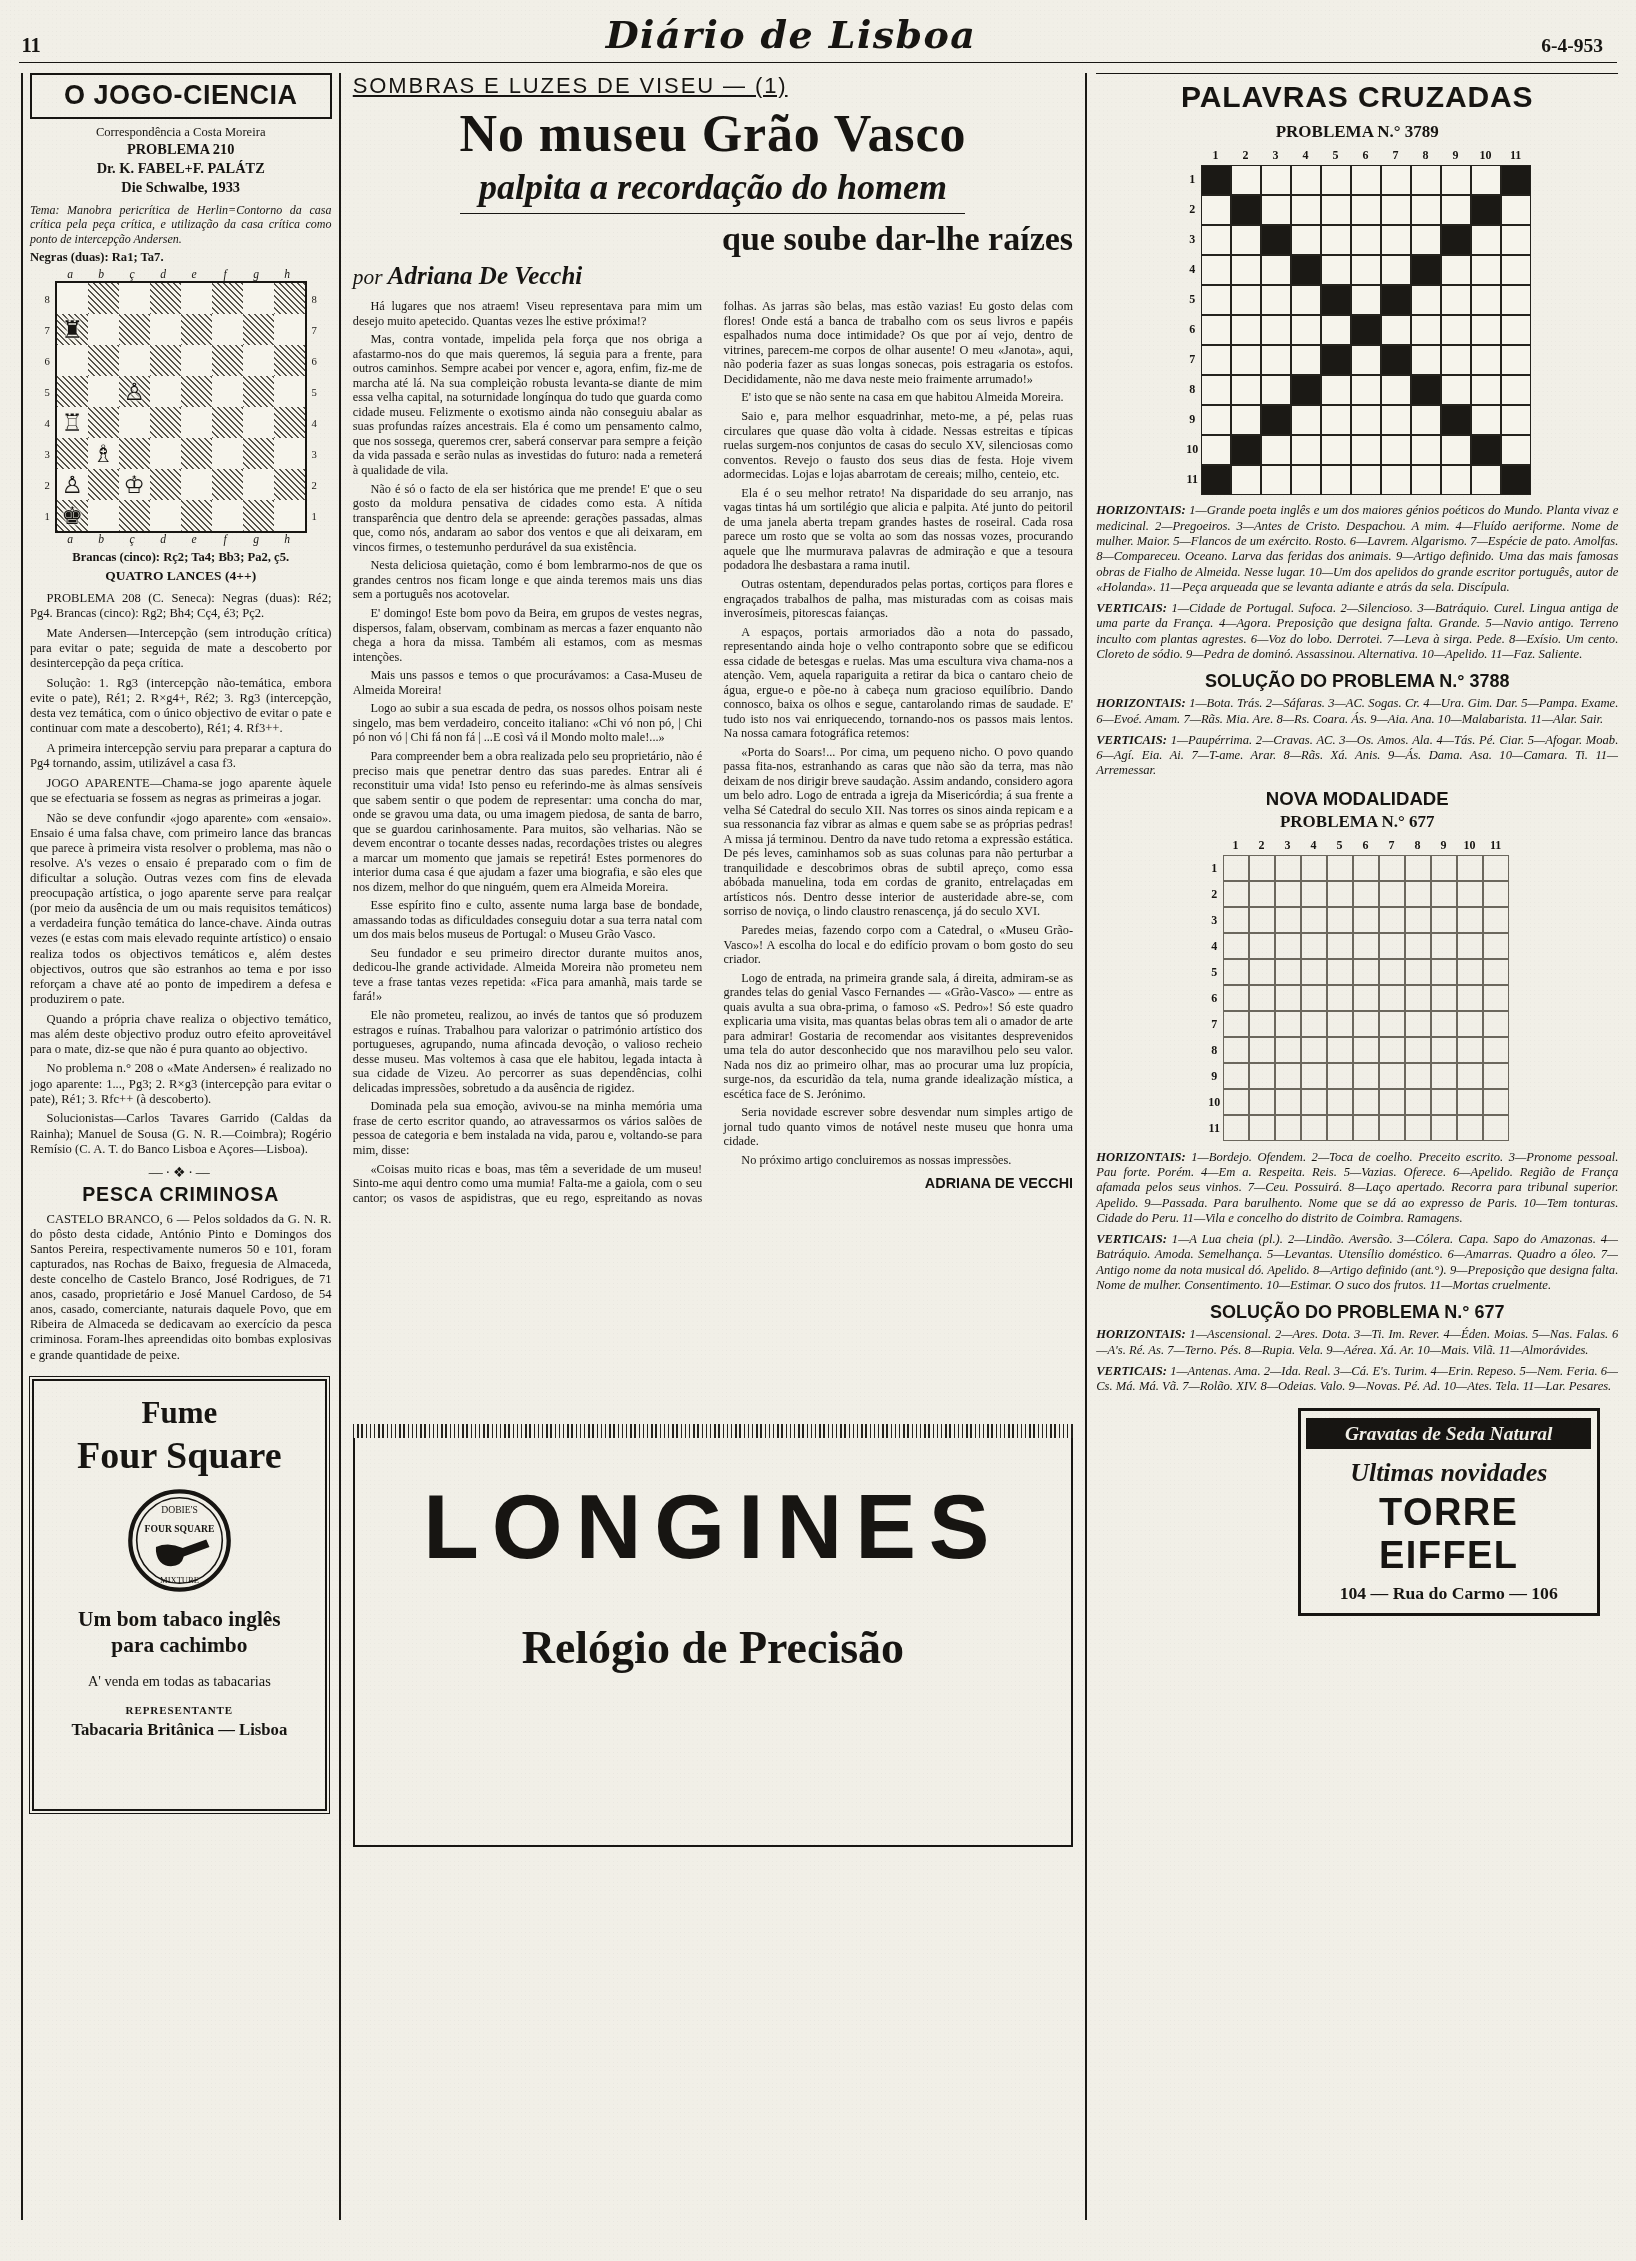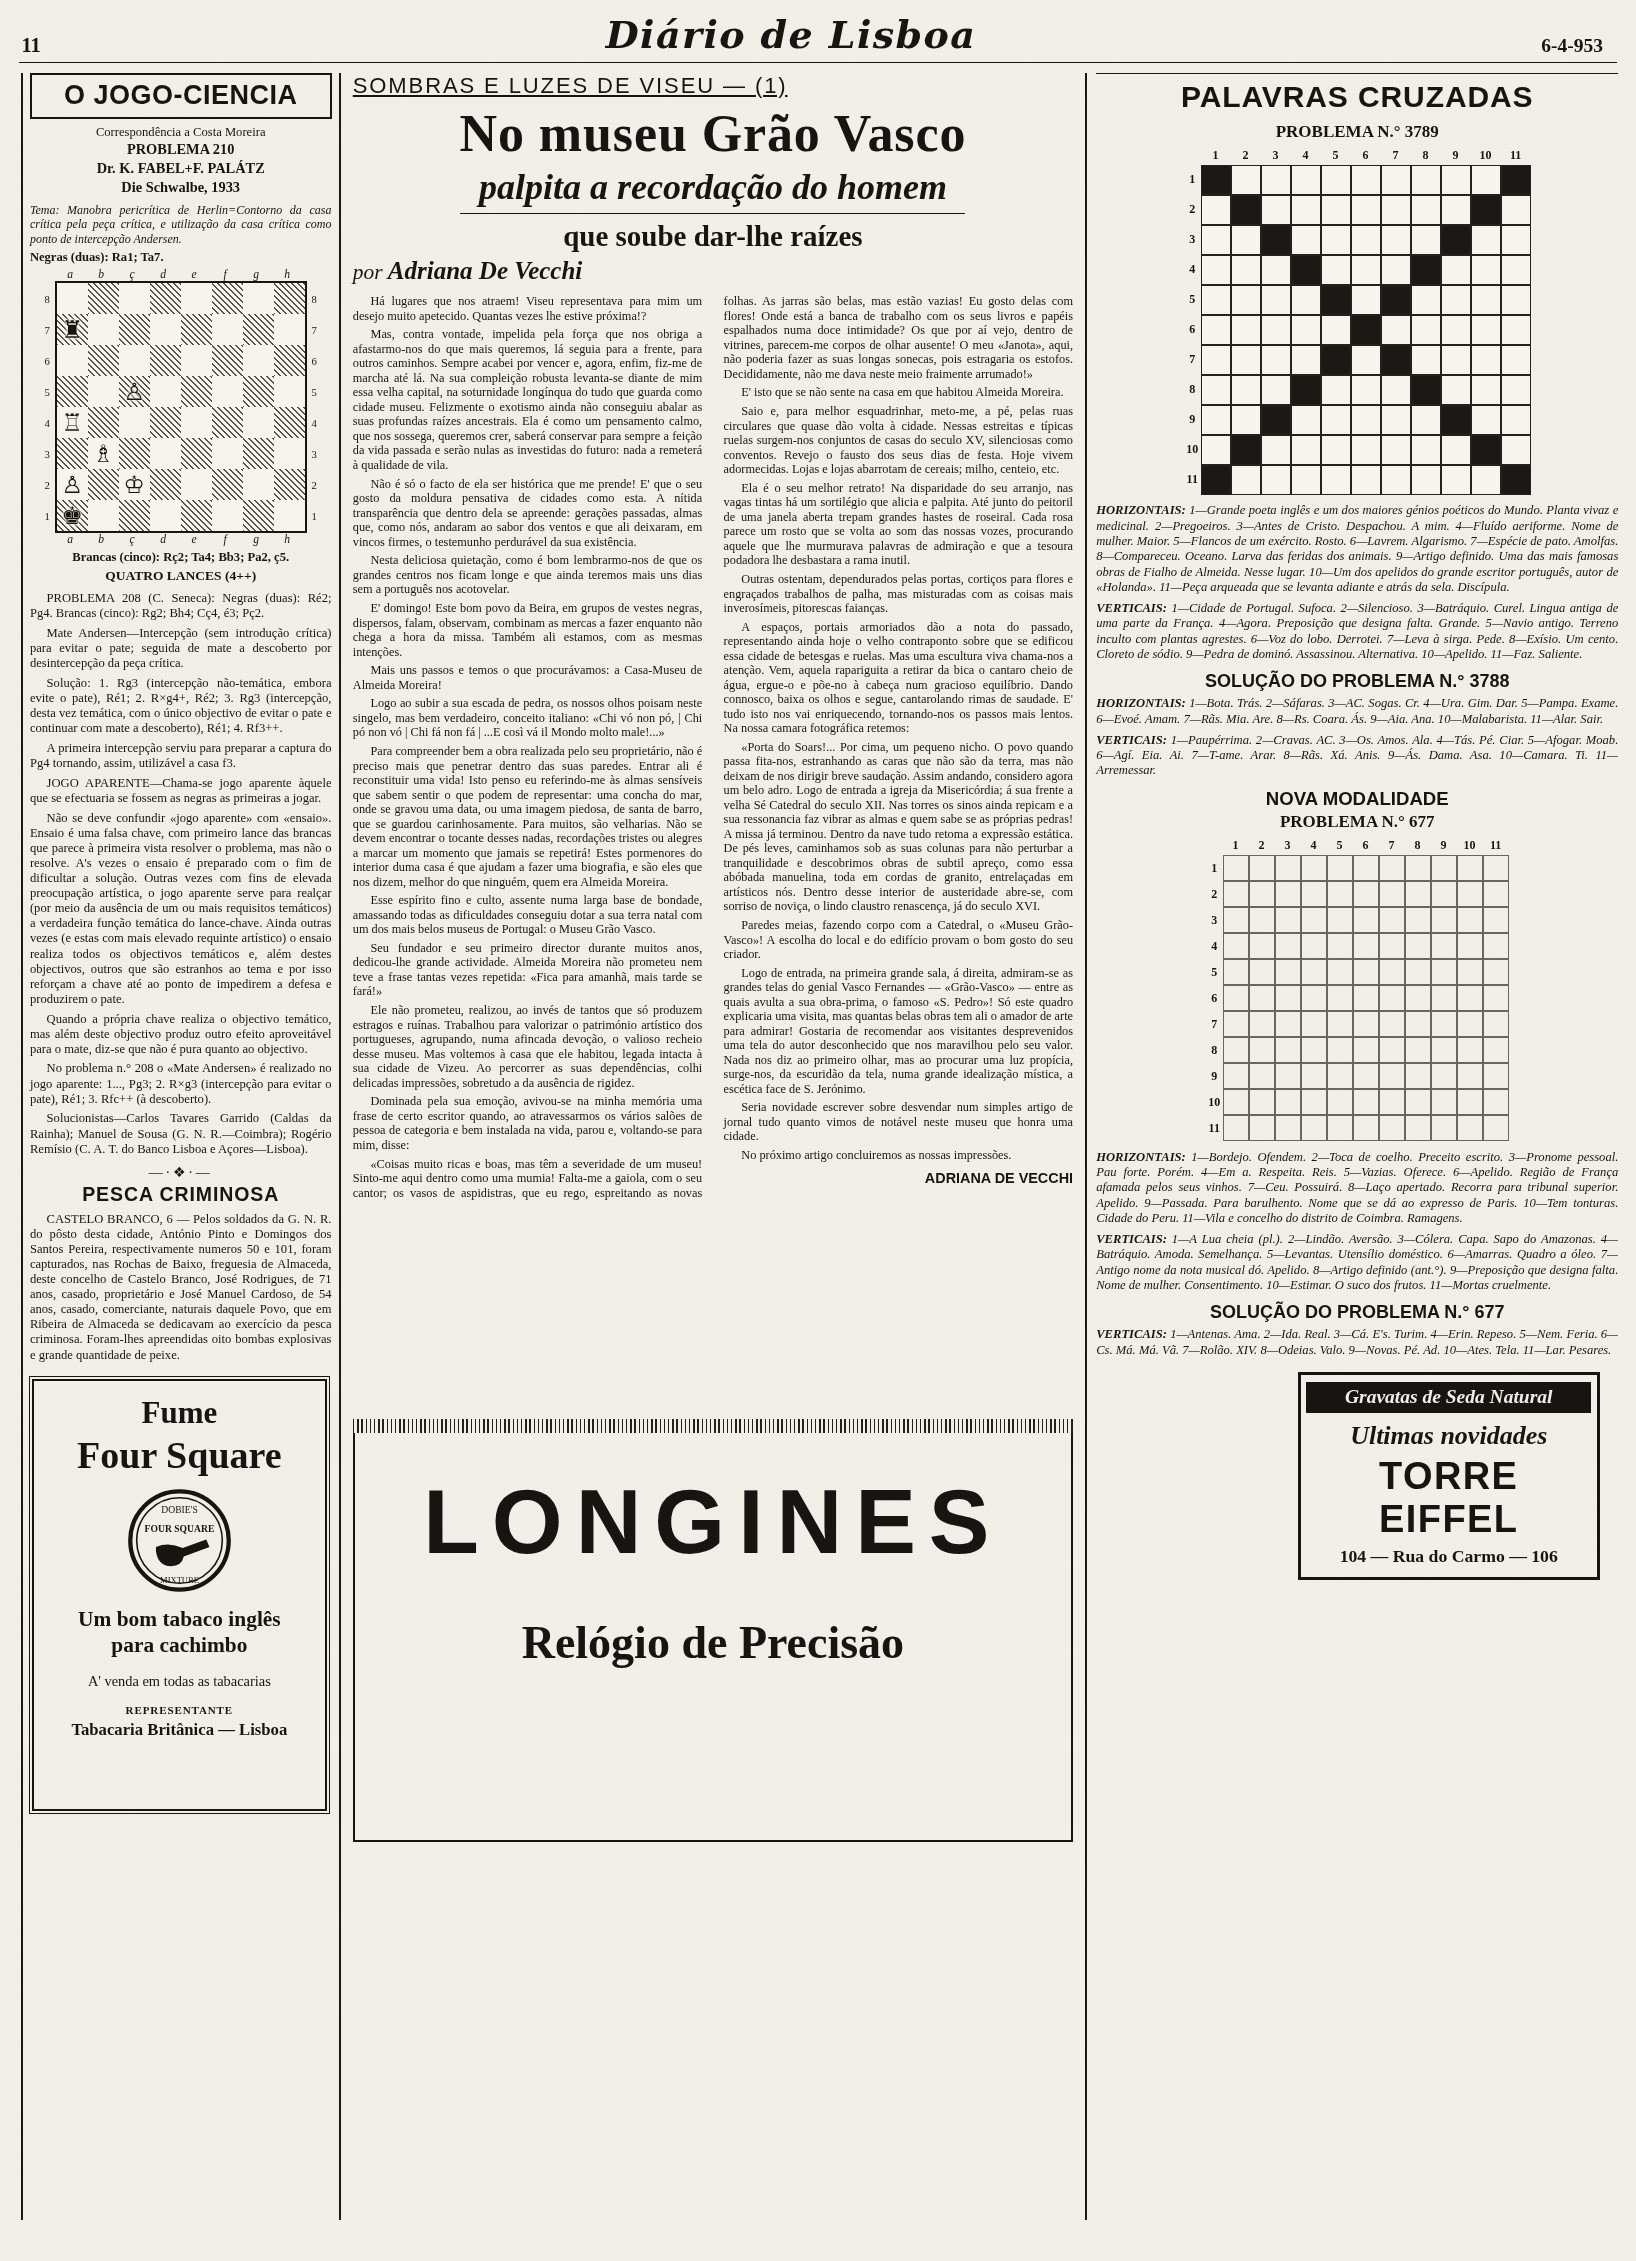--- a/index.html
+++ b/index.html
@@ -60,21 +60,21 @@
   .fs-line { font-size:21.4px; font-weight:bold; line-height:1.25; margin-top:12px; }
   .fs-small { font-size:14.4px; margin-top:14px; }
   .fs-rep { font-size:11px; font-weight:bold; margin-top:14px; letter-spacing:0.9px; }
   .fs-tab { font-size:16.7px; font-weight:bold; margin-top:3.7px; }
 
   
   .kicker { font-family:"Liberation Sans", sans-serif; font-size:22px; letter-spacing:1.9px; margin:0 0 5.6px;text-decoration:underline; }
   .headline1 { text-align:center; font-weight:bold; font-size:52px; margin:0.9px 0 2.8px; letter-spacing:0.9px; }
   .headline2 { text-align:center; font-style:italic; font-weight:bold; font-size:36px;
     border-bottom:1.9px solid #171512; width:fit-content; margin:0 auto; padding:0 18.6px 4.6px; }
-  .headline3 { text-align:center; font-weight:bold; font-size:29px; margin:6.5px 0 0.9px; }
+  .headline3 { text-align:right; font-weight:bold; font-size:34px; margin:6.5px 0 0.9px; }
   .byline { font-size:21.4px; font-style:italic; margin:3.7px 0 9.3px; }
   .byline .by-name { font-weight:bold; font-size:25px; }
   .article { column-count:2; column-gap:21.4px; height:1116px; overflow:hidden;
     font-size:12.3px; line-height:1.18; text-align:justify; }
   .article p { margin:0 0 4.2px; text-indent:17.7px; }
   .sig { text-align:right; font-weight:bold; font-size:14.4px; font-family:"Liberation Sans", sans-serif; margin-top:7.4px; }
   .hatch { height:14px; background:repeating-linear-gradient(90deg,#24221d 0 1.4px, transparent 1.4px 4.2px); margin:8.4px 0 0; }
   .longines { border:2.3px solid #171512; border-top:none; padding:23px 9.3px 14px; text-align:center; height:409px; }
   .longines-name { font-family:"Liberation Sans", sans-serif; font-weight:bold; font-size:91px; letter-spacing:13px; margin:14px 0 42px; }
   .longines-sub { font-size:46px; font-weight:bold; margin:0 0 42px; }
@@ -650,20 +650,21 @@
             <div class="cw-cell" style="width: 26px; height: 26px;"></div>
           </div>
         </div>
       <div class="clues">
           <p><b>HORIZONTAIS: </b>1—Bordejo. Ofendem. 2—Toca de coelho. Preceito escrito. 3—Pronome pessoal. Pau forte. Porém. 4—Em a. Respeita. Reis. 5—Vazias. Oferece. 6—Apelido. Região de França afamada pelos seus vinhos. 7—Ceu. Possuirá. 8—Laço apertado. Recorra para tribunal superior. Apelido. 9—Passada. Para barulhento. Nome que se dá ao expresso de Paris. 10—Tem tonturas. Cidade do Peru. 11—Vila e concelho do distrito de Coimbra. Ramagens.</p>
           <p><b>VERTICAIS: </b>1—A Lua cheia (pl.). 2—Lindão. Aversão. 3—Cólera. Capa. Sapo do Amazonas. 4—Batráquio. Amoda. Semelhança. 5—Levantas. Utensílio doméstico. 6—Amarras. Quadro a óleo. 7—Antigo nome da nota musical dó. Apelido. 8—Artigo definido (ant.°). 9—Preposição que designa falta. Nome de mulher. Consentimento. 10—Estimar. O suco dos frutos. 11—Mortas cruelmente.</p>
         </div>
 
       <div class="sol-title">SOLUÇÃO DO PROBLEMA N.° 677</div>
       <div class="clues">
+          <p><b>HORIZONTAIS: </b>1—Ascensional. 2—Ares. Dota. 3—Ti. Im. Rever. 4—Éden. Moias. 5—Nas. Falas. 6—A's. Ré. As. 7—Terno. Pés. 8—Rupia. Vela. 9—Aérea. Xá. Ar. 10—Mais. Vilã. 11—Almorávides.</p>
           <p><b>VERTICAIS: </b>1—Antenas. Ama. 2—Ida. Real. 3—Cá. E's. Turim. 4—Erin. Repeso. 5—Nem. Feria. 6—Cs. Má. Má. Vã. 7—Rolão. XIV. 8—Odeias. Valo. 9—Novas. Pé. Ad. 10—Ates. Tela. 11—Lar. Pesares.</p>
         </div>
 
       <div class="gravatas">
         <div class="grav-top">Gravatas de Seda Natural</div>
         <div class="grav-nov">Ultimas novidades</div>
         <div class="grav-name">TORRE EIFFEL</div>
         <div class="grav-addr">104 — Rua do Carmo — 106</div>
       </div>
     </section>

